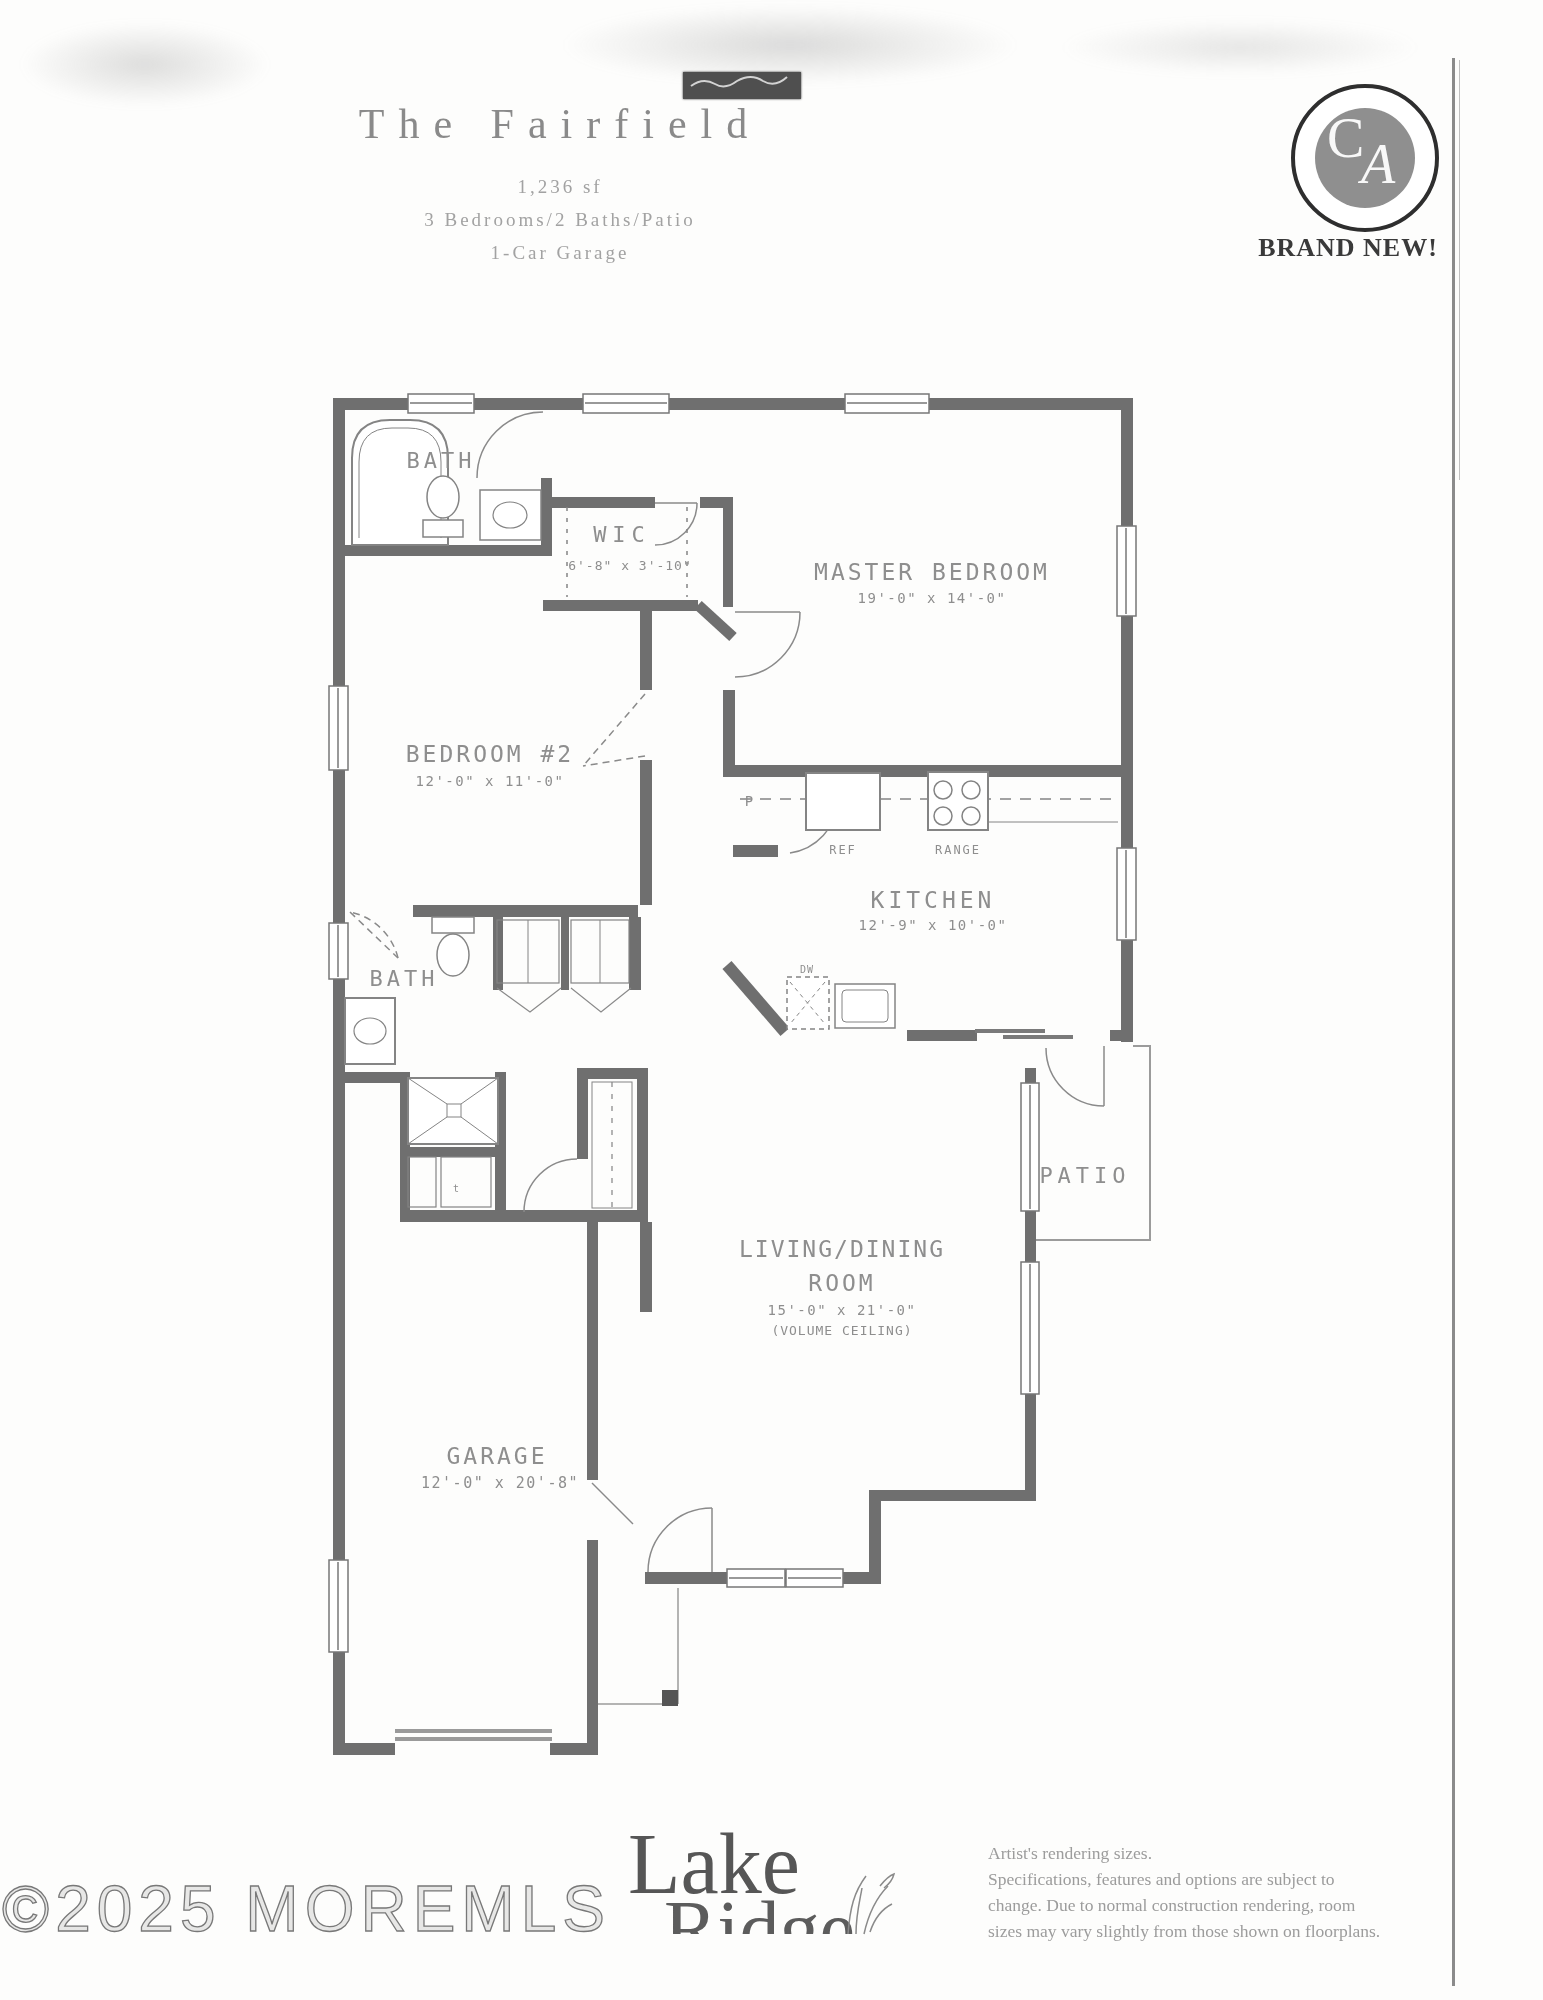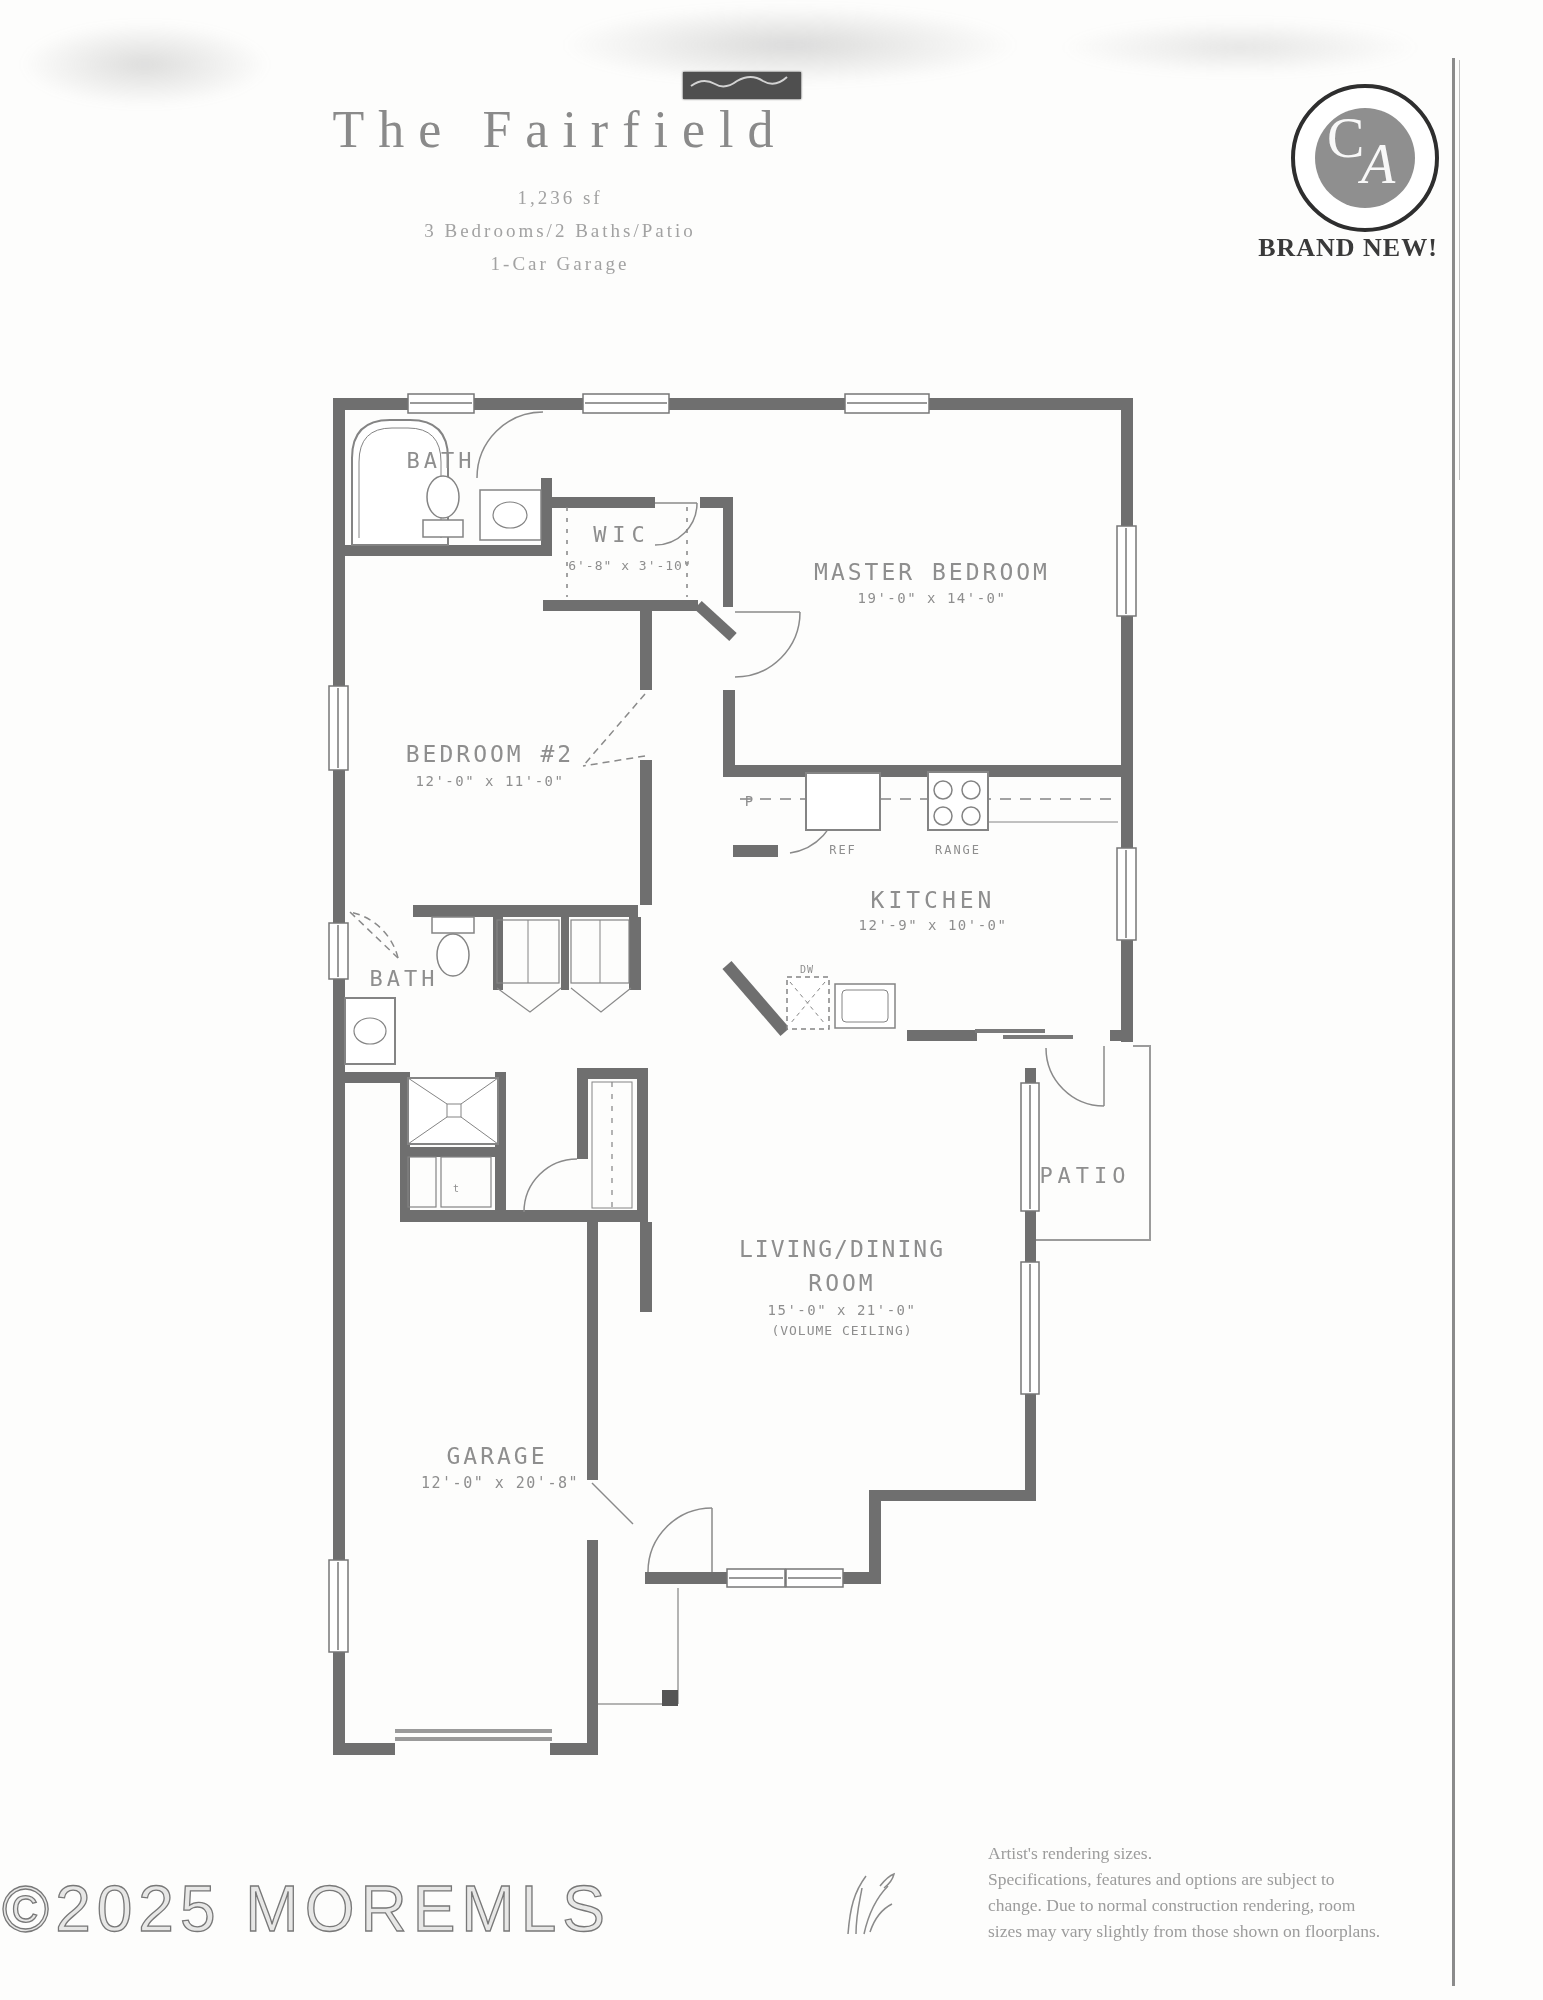--- a/index.html
+++ b/index.html
@@ -1,21 +1,21 @@
 <!DOCTYPE html>
 <html><head>
 <meta charset="utf-8">
 <style>
   html,body{margin:0;padding:0;background:#e8e8e8;}
   .page{position:relative;width:1543px;height:2000px;background:#fdfdfc;overflow:hidden;
         font-family:"Liberation Serif",serif;}
   .smudge{position:absolute;pointer-events:none;filter:blur(5px);}
   
   .header{position:absolute;left:260px;top:100px;width:600px;text-align:center;}
-  .title{font-size:52px;letter-spacing:14px;color:#8a8a8a;font-weight:400;}
+  .title{font-size:42px;letter-spacing:14px;color:#8a8a8a;font-weight:400;}
   .subs{margin-top:22px;font-size:19px;letter-spacing:3px;color:#a2a2a2;line-height:33px;}
   
   .redact{position:absolute;left:683px;top:72px;width:118px;height:27px;background:#4f4f4f;
           box-shadow:0 0 2px #333;}
   
   .badge{position:absolute;left:1291px;top:84px;width:148px;height:148px;border:4px solid #2e2e2e;
          border-radius:50%;box-sizing:border-box;background:#fff;}
   .badge-inner{position:absolute;left:20px;top:20px;width:100px;height:100px;border-radius:50%;
          background:#8f8f8f;}
   .badge .c{position:absolute;left:32px;top:18px;font-size:56px;color:#f8f8f8;font-family:"Liberation Serif",serif;}
@@ -264,20 +264,24 @@
       <text x="497" y="1464" font-size="23" letter-spacing="3">GARAGE</text>
       <text x="500" y="1488" font-size="15" letter-spacing="1.5">12'-0" x 20'-8"</text>
       <text x="749" y="806" font-size="14">P</text>
       <text x="843" y="854" font-size="12" letter-spacing="2">REF</text>
       <text x="958" y="854" font-size="12" letter-spacing="2">RANGE</text>
       <text x="807" y="973" font-size="10" letter-spacing="1">DW</text>
       <text x="456" y="1192" font-size="10">t</text>
     </g>
   </svg>
 
+  <div class="builder-logo">
+    <div class="l1">Lake</div>
+    <div class="l2">Ridge</div>
+  </div>
   <svg width="90" height="80" viewBox="0 0 90 80" style="left:818px;top:1858px;">
     <g stroke="#8a8a8a" stroke-width="1.5" fill="none">
       <path d="M30,76 C 32,50 36,34 48,18"></path>
       <path d="M38,76 C 38,56 42,42 44,30"></path>
       <path d="M46,76 C 50,58 58,40 70,28"></path>
       <path d="M52,74 C 56,62 62,52 74,46"></path>
       <path d="M62,28 q 8,-10 14,-12 q -2,8 -10,14"></path>
     </g>
   </svg>
 

